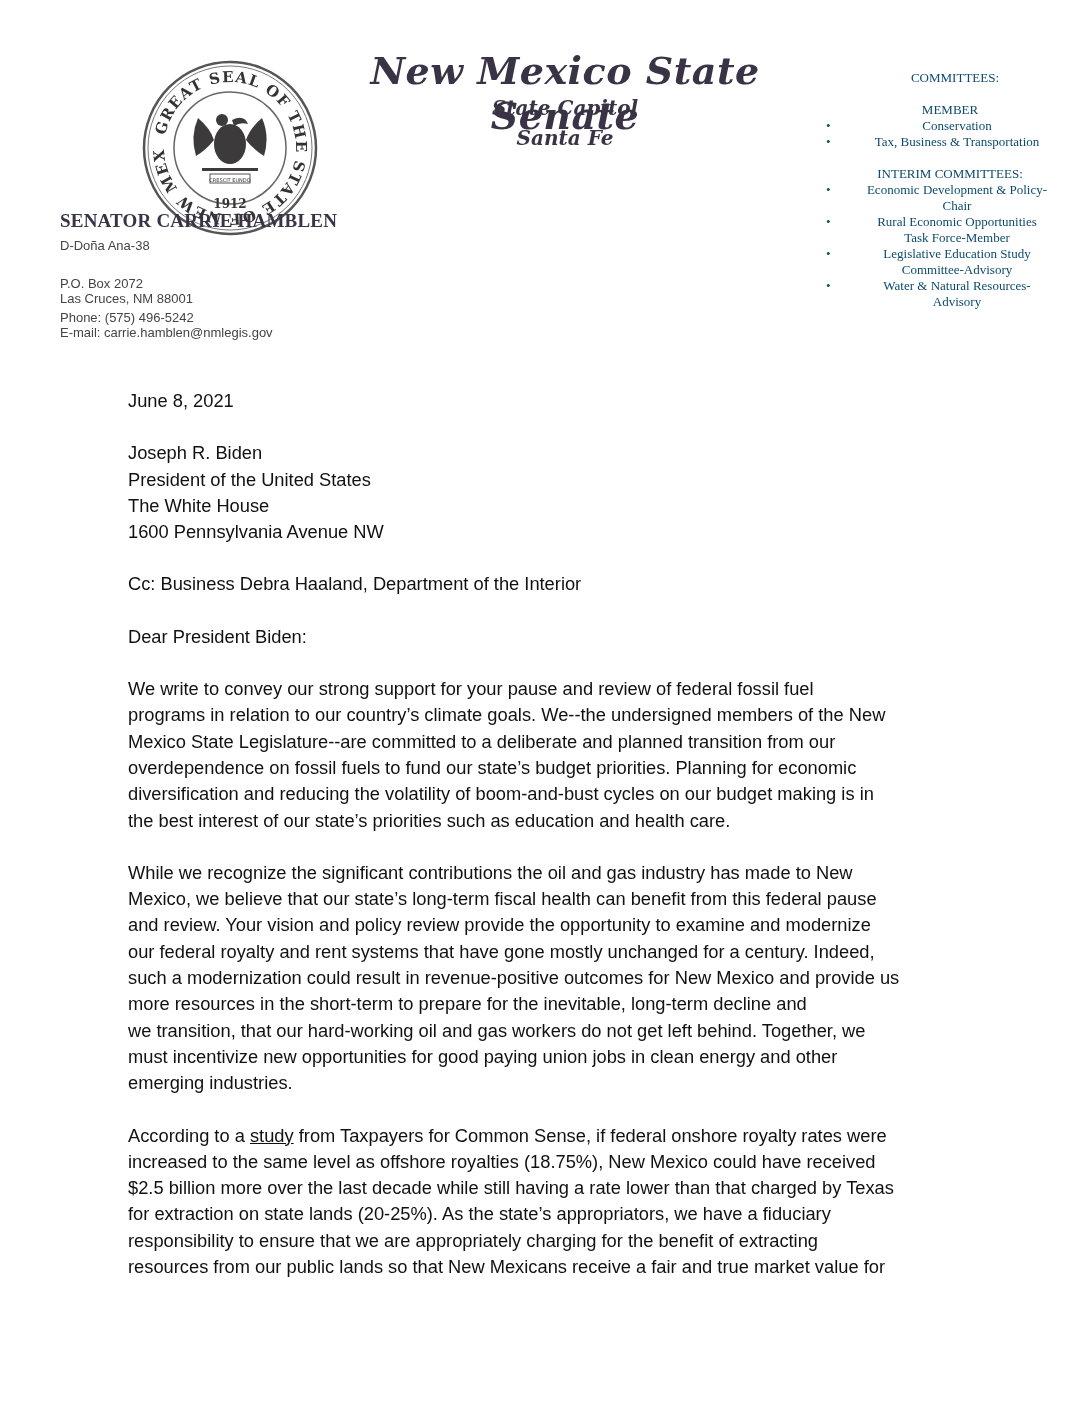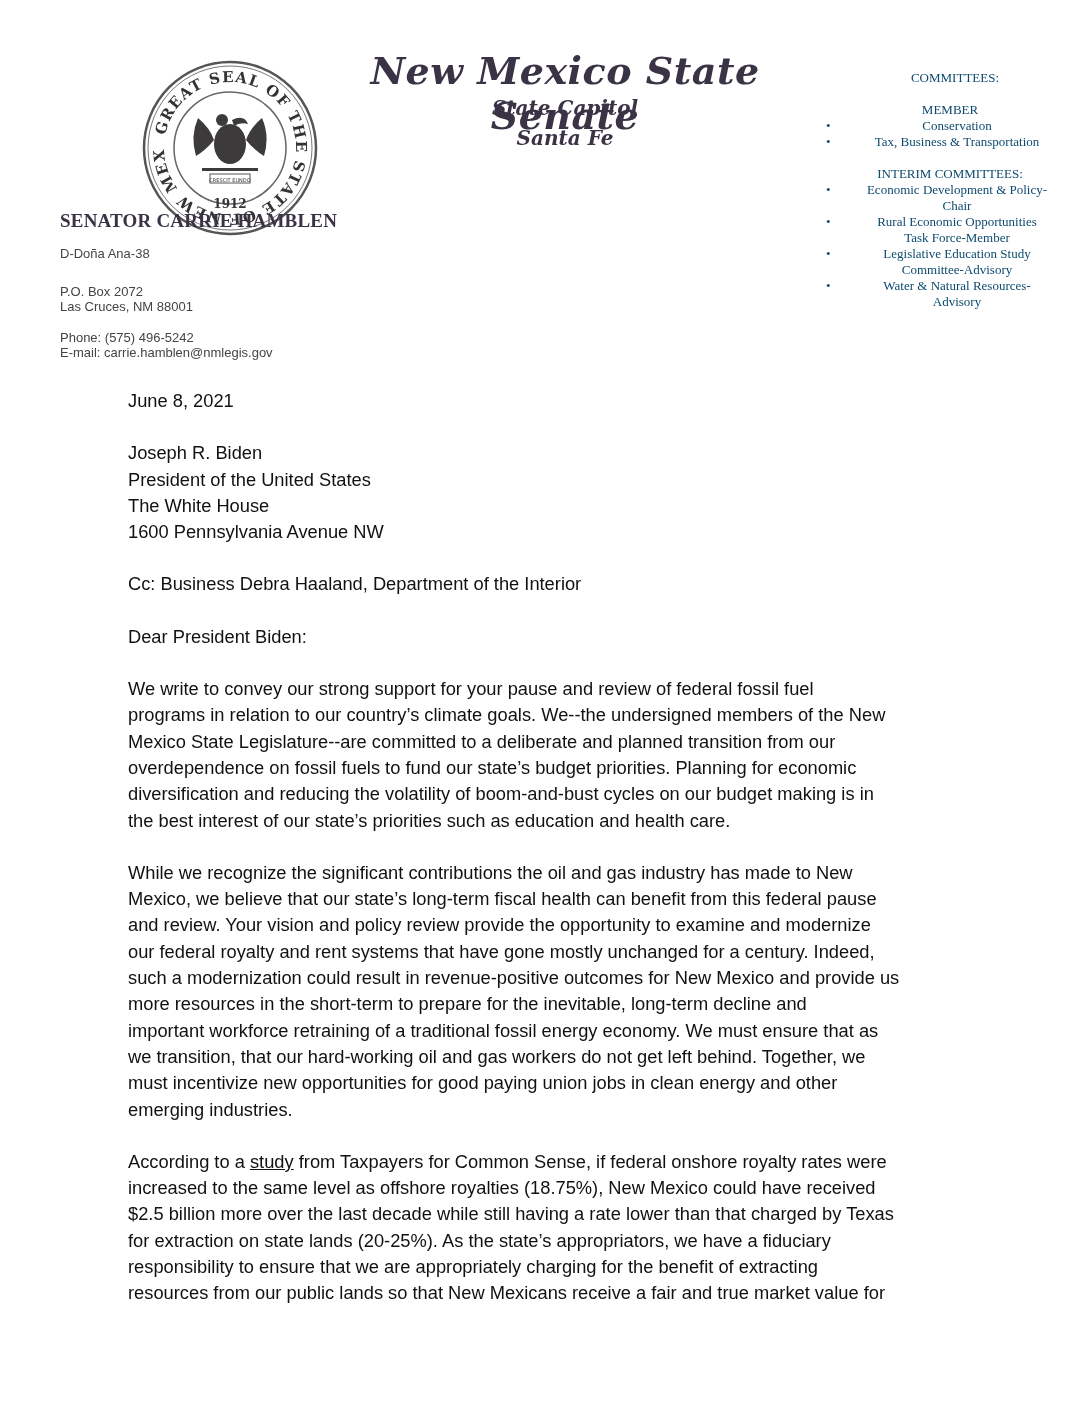--- a/index.html
+++ b/index.html
@@ -14,23 +14,23 @@
     font-family: "DejaVu Serif", serif; font-size: 38px; font-weight: bold; font-style: italic; color: #3a3346; letter-spacing: 0.5px; }
   .senate-sub { position: absolute; left: 330px; width: 470px; text-align: center;
     font-family: "DejaVu Serif", serif; font-style: italic; font-weight: bold; font-size: 20px; color: #3a3346; }
   .senate-sub.capitol { top: 96px; }
   .senate-sub.city { top: 126px; }
 
   
   .senator-block { position: absolute; left: 60px; top: 210px; width: 330px; text-align: left; color: #3a3346; }
   .senator-name { font-family: "Liberation Serif", serif; font-weight: bold; font-size: 19px; letter-spacing: 0.2px; }
   .senator-info { font-family: "Liberation Sans", sans-serif; font-size: 13px; line-height: 15px; color: #444; }
-  .senator-district { margin-top: 14px; }
+  .senator-district { margin-top: 6px; }
   .senator-box { margin-top: 23px; }
-  .senator-phone { margin-top: 16px; }
+  .senator-phone { margin-top: 4px; }
 
   
   .committees { position: absolute; left: 820px; top: 70px; width: 260px; font-family: "Liberation Serif", serif; font-size: 13px; line-height: 16px; color: #0c4a6e; }
   .committees .head { text-align: center; padding-left: 10px; }
   .committees .group-title { text-align: center; margin-top: 16px; }
   .committees ul { list-style: none; margin: 0; padding: 0; }
   .committees li { position: relative; text-align: center; padding-left: 14px; }
   .committees li .bullet { position: absolute; left: 6px; top: 0; }
 
   
@@ -123,21 +123,20 @@
       <p>the best interest of our state’s priorities such as education and health care.</p>
     </div>
 
     <div class="para">
       <p>While we recognize the significant contributions the oil and gas industry has made to New</p>
       <p>Mexico, we believe that our state’s long-term fiscal health can benefit from this federal pause</p>
       <p>and review.  Your vision and policy review provide the opportunity to examine and modernize</p>
       <p>our federal royalty and rent systems that have gone mostly unchanged for a century.  Indeed,</p>
       <p>such a modernization could result in revenue-positive outcomes for New Mexico and provide us</p>
       <p>more resources in the short-term to prepare for the inevitable, long-term decline and</p>
-      <p>important workforce retraining of a traditional fossil energy economy.  We must ensure that as</p>
       <p>we transition, that our hard-working oil and gas workers do not get left behind.  Together, we</p>
       <p>must incentivize new opportunities for good paying union jobs in clean energy and other</p>
       <p>emerging industries.</p>
     </div>
 
     <div class="para">
       <p><span>According to a </span><span class="link">study</span><span> from Taxpayers for Common Sense, if federal onshore royalty rates were</span></p>
       <p>increased to the same level as offshore royalties (18.75%), New Mexico could have received</p>
       <p>$2.5 billion more over the last decade while still having a rate lower than that charged by Texas</p>
       <p>for extraction on state lands (20-25%).  As the state’s appropriators, we have a fiduciary</p>

